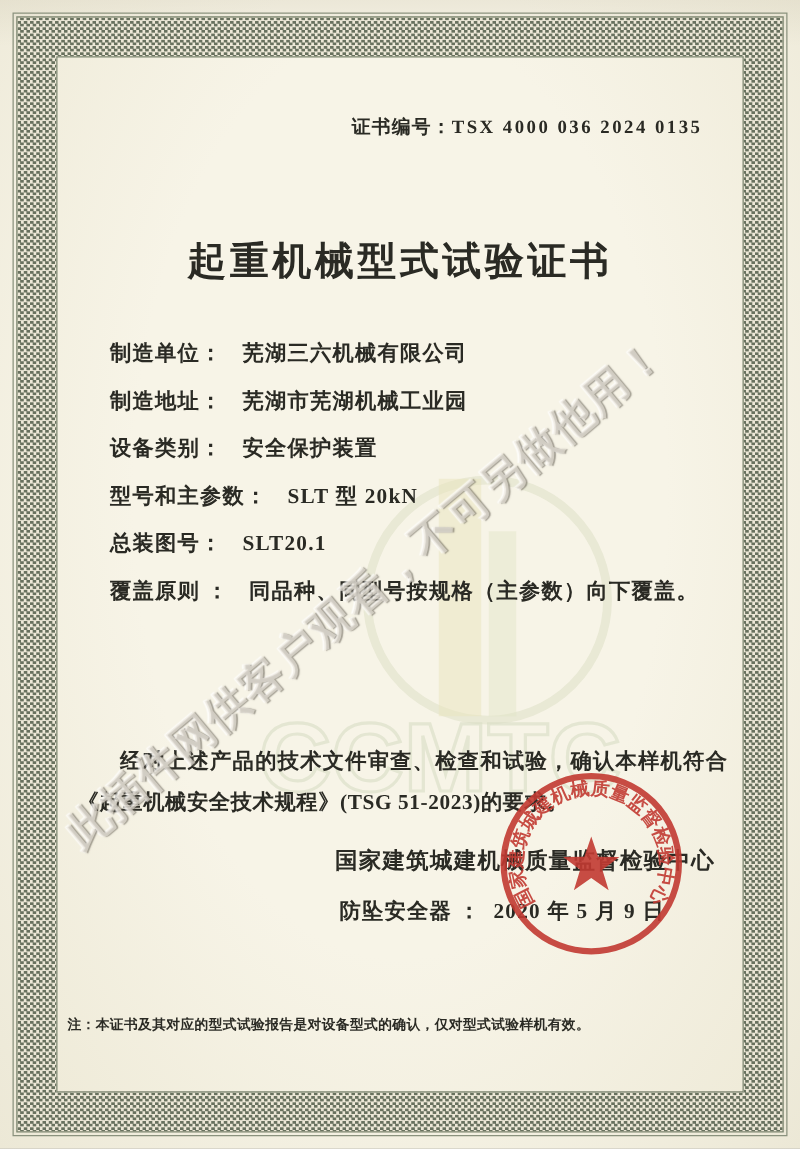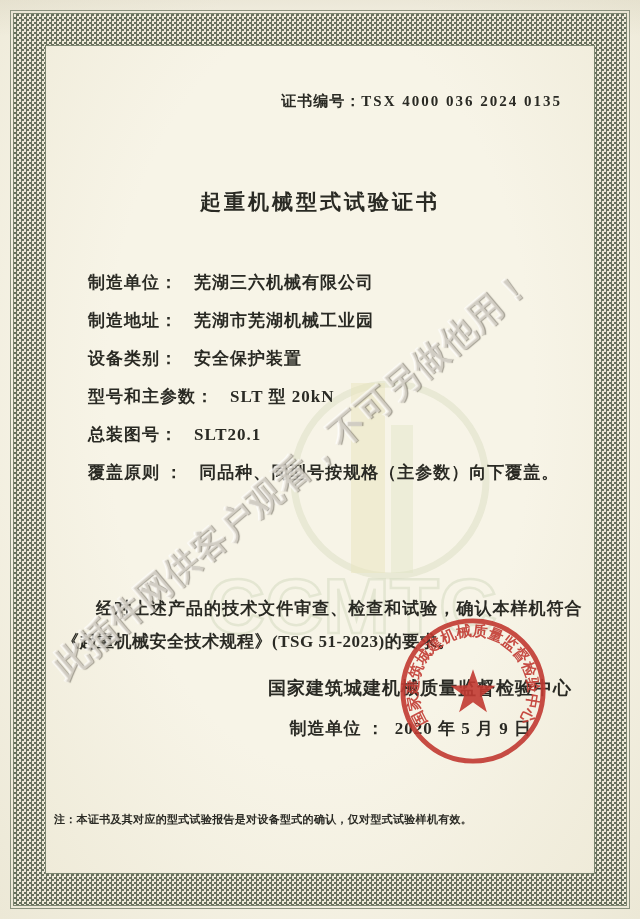--- a/index.html
+++ b/index.html
@@ -37,21 +37,21 @@
   .logo-mark{position:absolute;left:205px;top:355px;z-index:1;opacity:.5;}
   
   .cert-no{
     position:absolute;top:92px;right:78px;z-index:2;
     font-size:15px;font-weight:700;letter-spacing:1px;white-space:nowrap;margin-left:36px;
   }
   .cert-no .num{letter-spacing:2px;}
   
   .title{
     position:absolute;top:188px;left:0;right:0;z-index:2;
-    text-align:center;font-size:21px;font-weight:700;letter-spacing:3px;
+    text-align:center;font-size:31px;font-weight:700;letter-spacing:3px;
   }
   
   .fields{position:absolute;top:272px;left:88px;right:50px;z-index:2;}
   .field-row{margin-bottom:16px;font-size:17px;font-weight:700;white-space:nowrap;line-height:22px;}
   .field-row .lbl{letter-spacing:1px;}
   .field-row .val{margin-left:16px;letter-spacing:1px;}
   
   .statement{
     position:absolute;top:592px;left:62px;right:58px;z-index:2;
     font-size:17px;font-weight:700;line-height:33px;text-indent:2em;
@@ -126,21 +126,21 @@
     </div>
     <div class="field-row">
       <span class="lbl">覆盖原则 ：</span><span class="val">同品种、同型号按规格（主参数）向下覆盖。</span>
     </div>
   </div>
 
   <div class="statement">经对上述产品的技术文件审查、检查和试验，确认本样机符合《起重机械安全技术规程》(TSG 51-2023)的要求。</div>
 
   <div class="issuer">国家建筑城建机械质量监督检验中心</div>
   <div class="date-row">
-    <span>制造单位 ：</span><span class="date-val">2020 年 5 月 9 日</span>
+    <span>防坠安全器 ：</span><span class="date-val">2020 年 5 月 9 日</span>
   </div>
 
   <div class="note">注：本证书及其对应的型式试验报告是对设备型式的确认，仅对型式试验样机有效。</div>
 
   <div class="watermark">此插件网供客户观看，不可另做他用！</div>
 
   <svg class="stamp" width="158" height="158" viewBox="0 0 160 160">
     <defs>
       <path id="sealArc" d="M 34.1 112.1 A 56 56 0 1 1 125.9 112.1" fill="none"></path>
     </defs>

